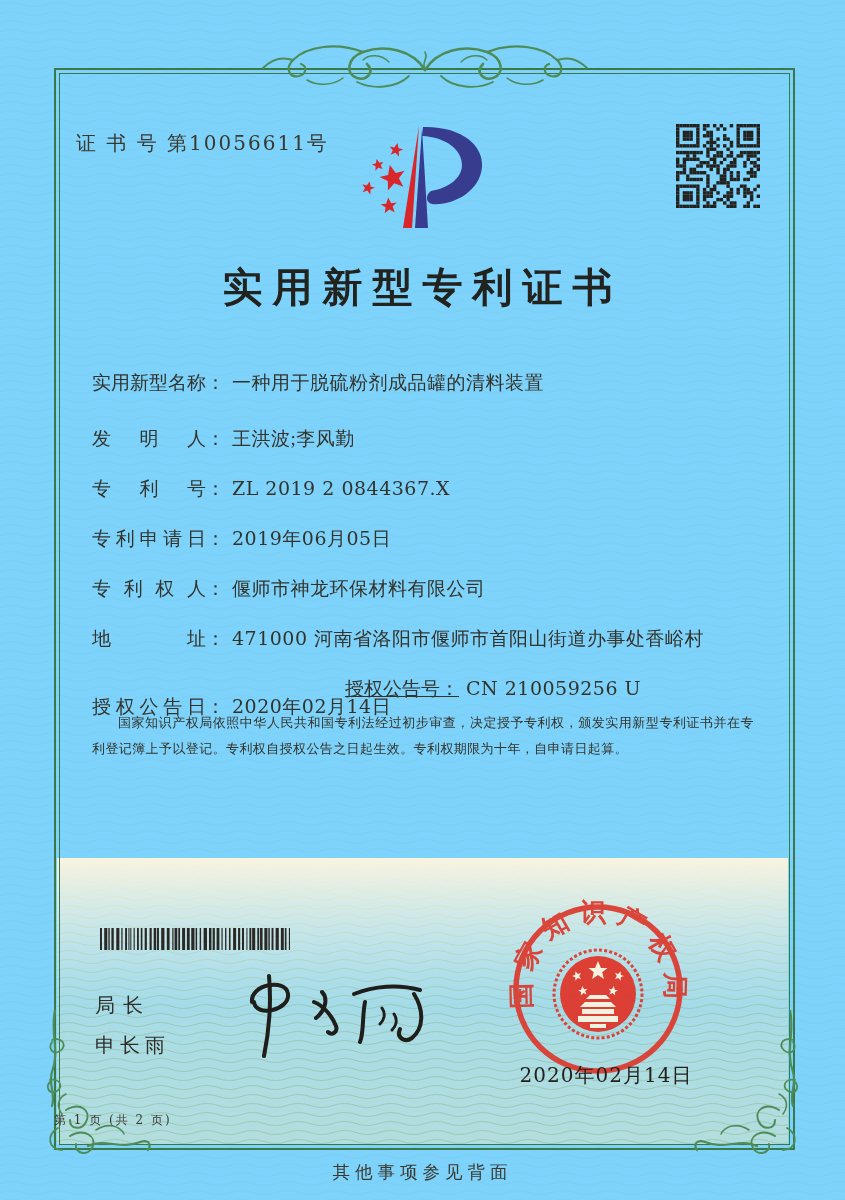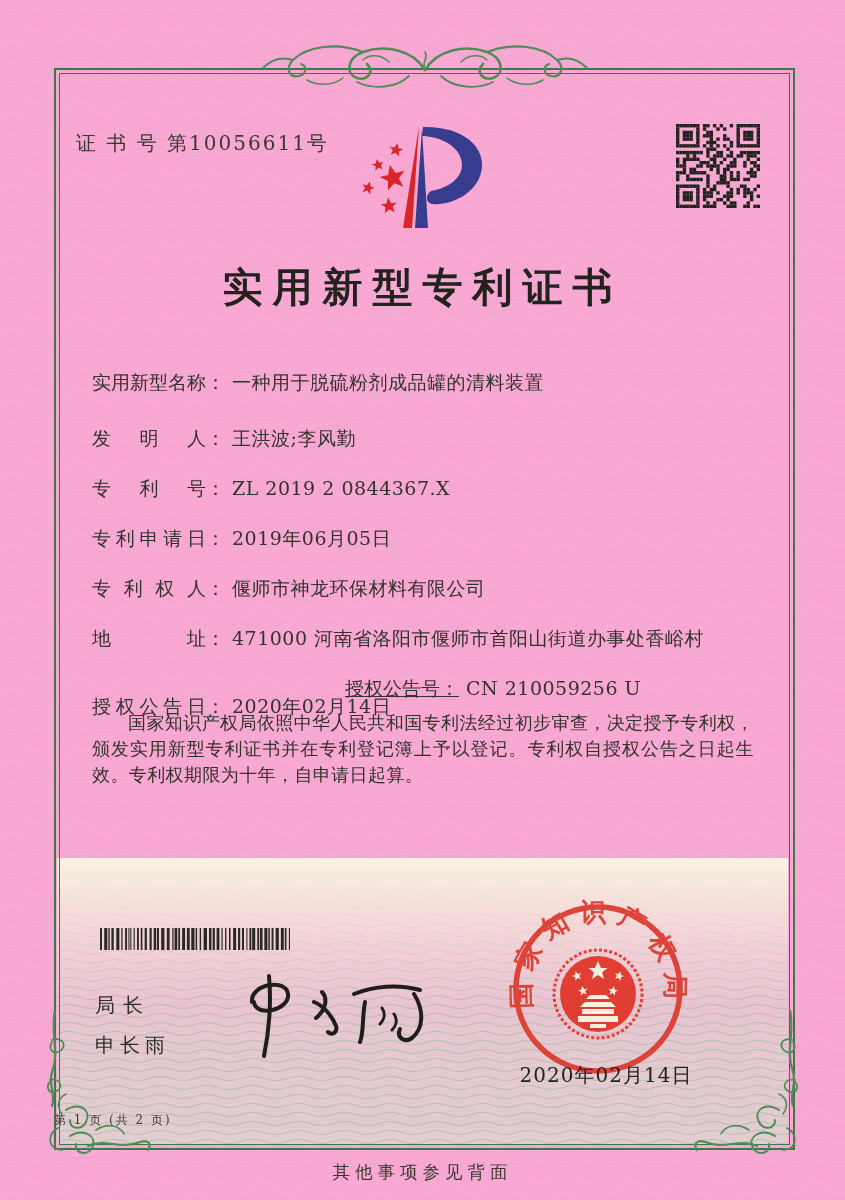--- a/index.html
+++ b/index.html
@@ -1,18 +1,18 @@
 <!DOCTYPE html>
 <html><head>
 <meta charset="utf-8">
 <style>
   html,body{margin:0;padding:0;background:#e8e4d4;}
   .page{
     position:relative;width:845px;height:1200px;margin:0 auto;
-    background:#f9a8d4;overflow:hidden;
+    background:#7dd3fc;overflow:hidden;
     font-family:"DejaVu Serif","Liberation Serif",serif;
     color:#33332c;
   }
   .abs{position:absolute;}
   
   .waves-all{left:0;top:0;width:845px;height:1200px;opacity:.10;z-index:1;}
   
   .waves-band{left:57px;top:858px;width:731px;height:286px;z-index:1;
     background:linear-gradient(180deg, rgba(222,234,216,0) 0%, rgba(214,230,208,.5) 60%, rgba(211,228,205,.62) 100%);}
   .waves-band svg{position:absolute;inset:0;opacity:.55;}
@@ -27,21 +27,21 @@
   .cert-no{left:76px;top:130px;font-size:20px;letter-spacing:2px;color:#3a382f;}
   .logo{left:338px;top:122px;}
   .qr{left:676px;top:124px;}
   .title{left:54px;top:260px;width:737px;text-align:center;
     font-size:40px;font-weight:bold;letter-spacing:10px;color:#22221e;}
   .row{left:92px;height:24px;font-size:19px;white-space:nowrap;}
   .lbl{display:inline-block;width:114px;text-align:justify;text-align-last:justify;vertical-align:top;}
   .colon{display:inline-block;}
   .val{display:inline-block;margin-left:7px;letter-spacing:.5px;}
   .row2{left:345px;height:24px;font-size:19px;white-space:nowrap;text-decoration:underline;}
-  .body-par{left:92px;width:662px;font-size:18px;line-height:26px;
+  .body-par{left:92px;width:662px;font-size:13px;line-height:26px;
     text-align:justify;text-indent:2em;letter-spacing:.4px;color:#33332a;}
   .barcode{left:100px;top:928px;width:190px;height:22px;}
   .sig-title{left:95px;top:992px;font-size:20px;letter-spacing:8px;color:#2f2e28;}
   .sig-name{left:95px;top:1032px;font-size:20px;letter-spacing:5px;color:#2f2e28;}
   .signature{left:222px;top:968px;}
   .seal{left:507px;top:898px;opacity:.93;}
   .seal-date{left:516px;top:1062px;width:180px;text-align:center;
     font-size:20px;letter-spacing:1px;color:#22211c;z-index:6;}
   .page-info{left:54px;top:1112px;width:737px;text-align:left;
     font-size:12px;letter-spacing:2px;color:#3a382f;}
@@ -450,21 +450,21 @@
       <rect x="70.56" y="80.64" width="3.41" height="3.41" fill="#23211e"></rect>
       <rect x="77.28" y="80.64" width="3.41" height="3.41" fill="#23211e"></rect>
       <rect x="80.64" y="80.64" width="3.41" height="3.41" fill="#23211e"></rect>
     </svg>
 
   <div class="abs content title">实用新型专利证书</div>
 
   <div class="abs content row" style="top:370px;">
     <span class="lbl">实用新型名称</span><span class="colon">：</span><span class="val">一种用于脱硫粉剂成品罐的清料装置</span>
   </div>
-  <div class="abs content row" style="top:426px;">
+  <div class="abs content row" style="top:426px;font-family:Liberation Serif, serif;">
     <span class="lbl">发明人</span><span class="colon">：</span><span class="val">王洪波;李风勤</span>
   </div>
   <div class="abs content row" style="top:476px;">
     <span class="lbl">专利号</span><span class="colon">：</span><span class="val">ZL 2019 2 0844367.X</span>
   </div>
   <div class="abs content row" style="top:526px;">
     <span class="lbl">专利申请日</span><span class="colon">：</span><span class="val">2019年06月05日</span>
   </div>
   <div class="abs content row" style="top:576px;">
     <span class="lbl">专利权人</span><span class="colon">：</span><span class="val">偃师市神龙环保材料有限公司</span>

